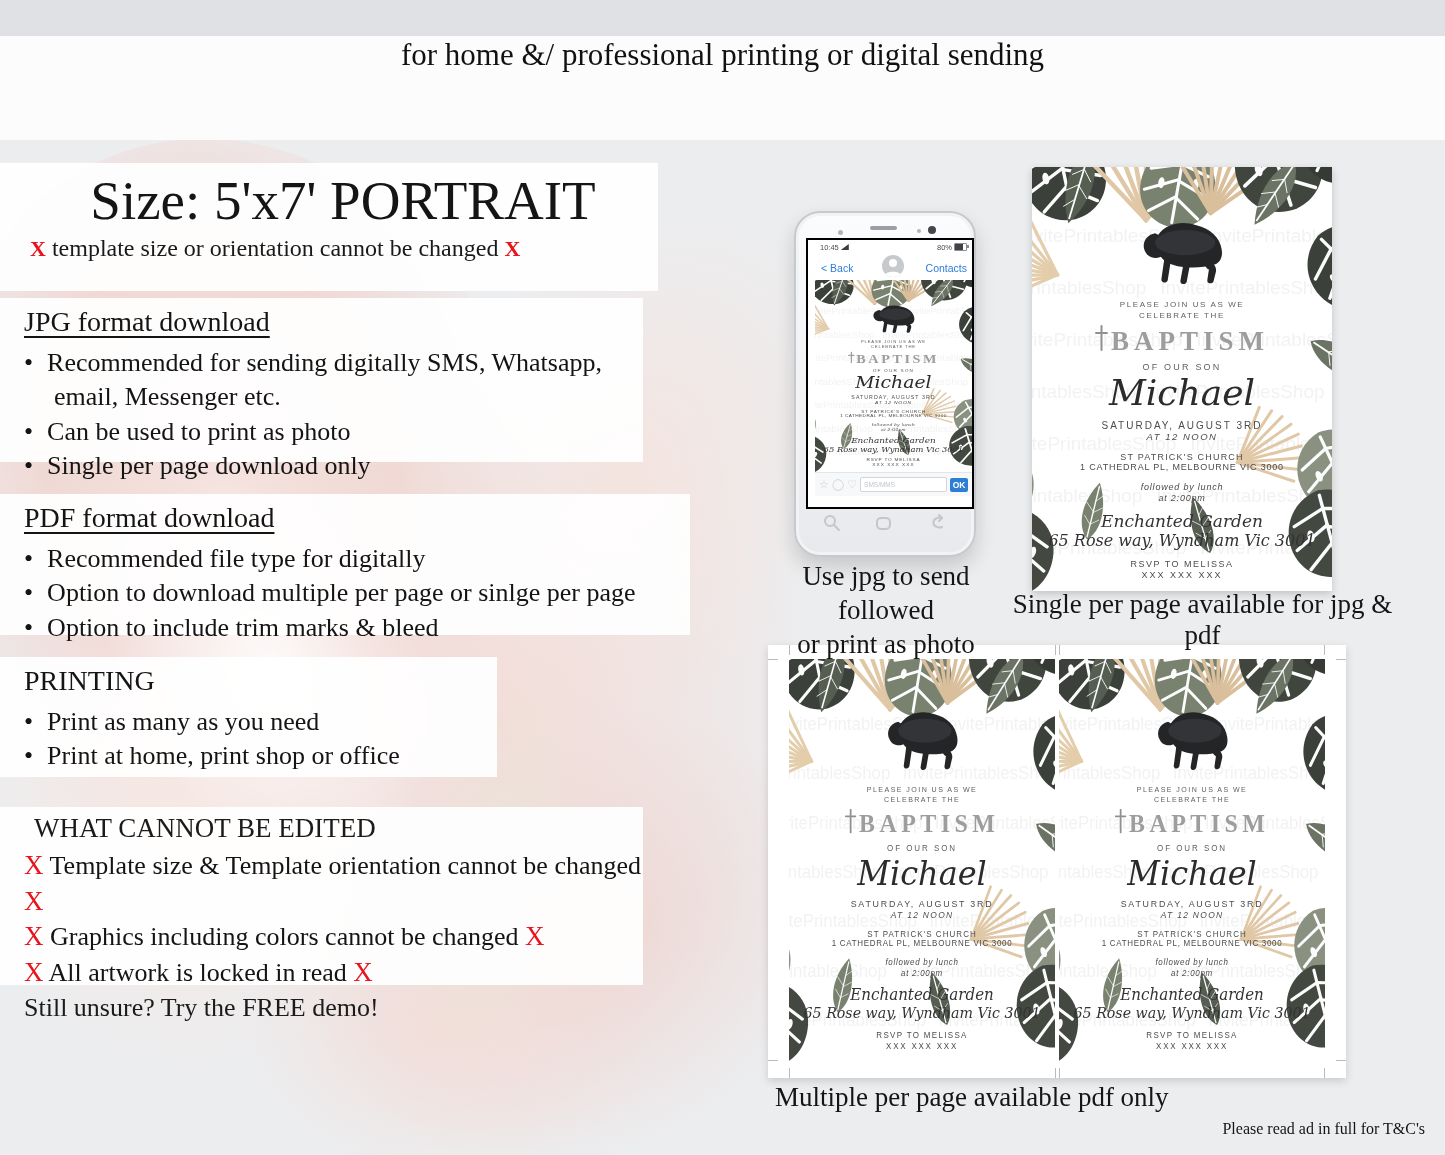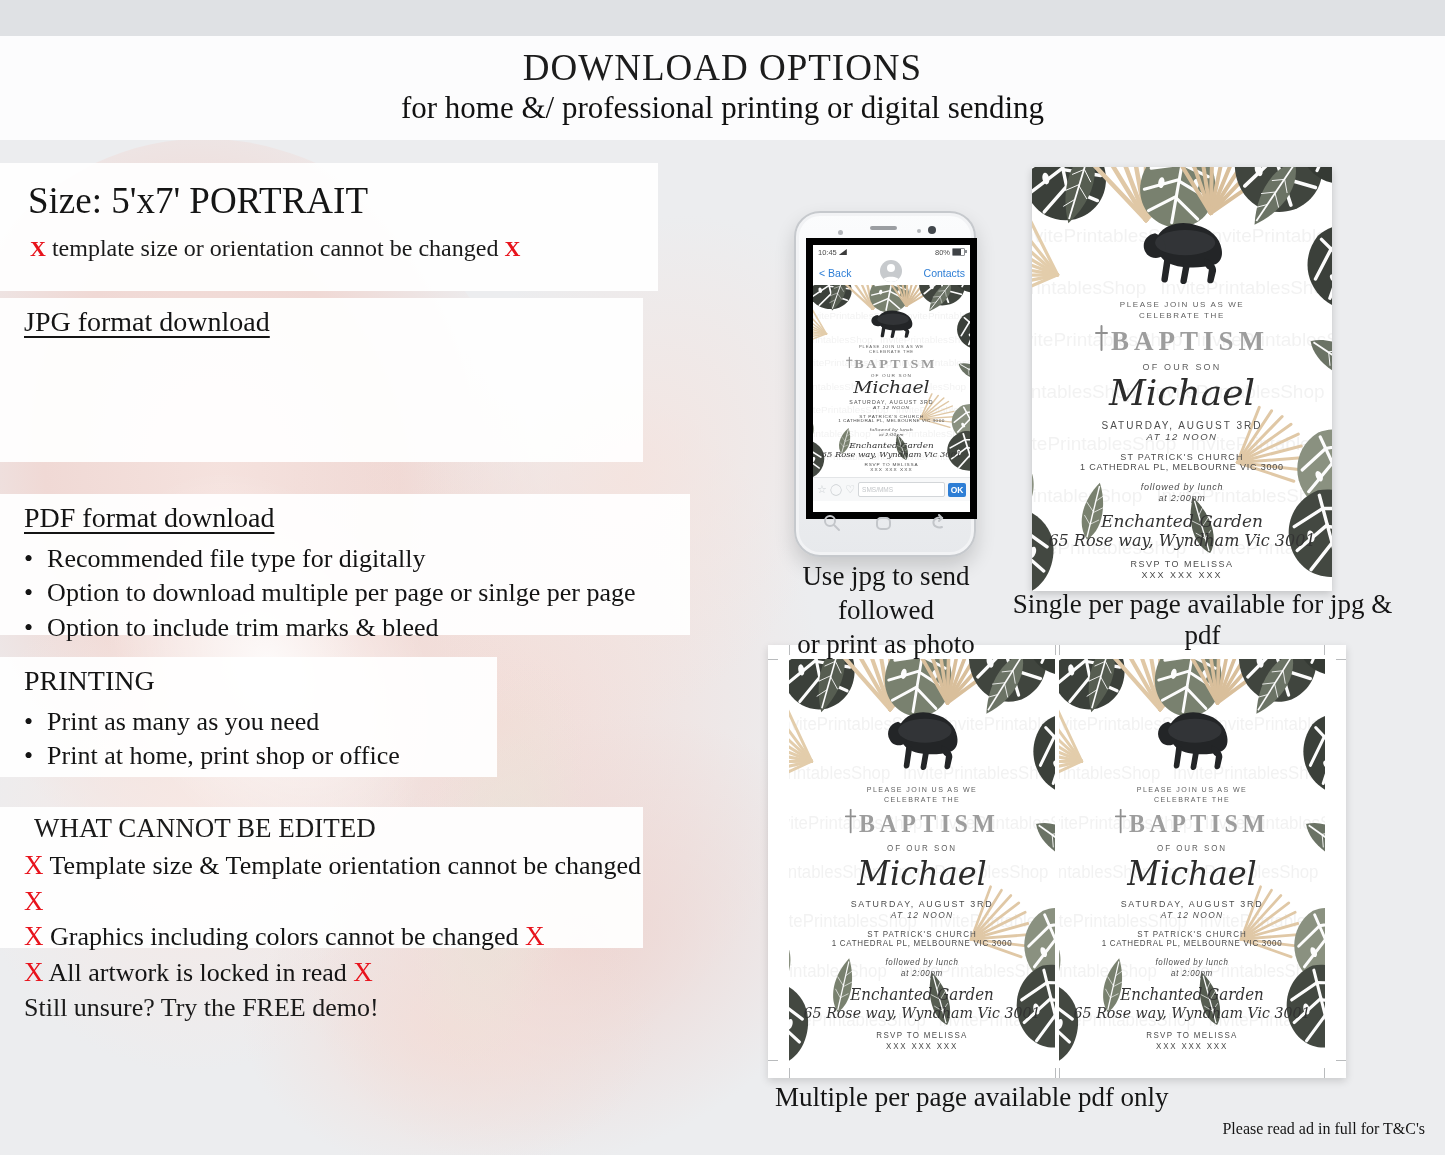--- a/index.html
+++ b/index.html
@@ -27,34 +27,34 @@
   .f8{left:420px;top:620px;width:160px;height:420px;transform:rotate(10deg);opacity:.7;
       background:radial-gradient(ellipse,#e9e6da 0%,rgba(233,230,218,0) 70%);}
 
   
   .band{position:absolute;left:0;background:rgba(255,255,255,.93);}
   .title-band{position:absolute;left:0;top:36px;width:1445px;height:104px;background:#fcfcfd;text-align:center;}
   .main-title{font-size:37px;letter-spacing:1px;margin-top:10px;color:#1c1c1c;}
   .sub-title{font-size:31px;margin-top:1px;color:#111;}
 
   .size-band{top:163px;width:658px;height:128px;}
-  .size-heading{font-size:37px;line-height:60px;margin:8px 0 0 28px;color:#151515;}
+  .size-heading{font-size:55px;line-height:60px;margin:8px 0 0 28px;color:#151515;text-align:center;}
   .size-warning{font-size:24px;margin:4px 12px 0 30px;color:#1a1a1a;}
   .x-small{color:#e8131c;font-weight:bold;font-size:22px;}
 
   .sec-heading{font-size:28px;margin:8px 0 0 24px;color:#141414;}
   .underlined{text-decoration:underline;text-underline-offset:5px;}
   .blist{list-style:none;margin:8px 0 0 24px;padding:0;font-size:26px;line-height:1.32;color:#141414;}
   .blist li{padding-left:30px;text-indent:-30px;}
   .blist li::before{content:"\2022";margin-right:14px;}
 
   .jpg-band{top:298px;width:643px;height:164px;}
   .pdf-band{top:494px;width:690px;height:141px;}
   .printing-band{top:657px;width:497px;height:120px;}
-  .edit-band{top:807px;width:643px;height:141px;}
+  .edit-band{top:807px;width:643px;height:178px;}
   .edit-heading{font-size:27px;margin:6px 0 0 34px;}
   .xlist{list-style:none;margin:4px 0 0 24px;padding:0;font-size:26px;line-height:1.32;color:#141414;}
   .x-red{color:#e8131c;font-size:27px;}
   .edit-footer{font-size:26px;margin:2px 0 0 24px;}
 
   
   .caption{position:absolute;font-size:27px;color:#151515;}
   .phone-caption{left:756px;top:560px;width:260px;text-align:center;line-height:1.25;}
   .single-caption{left:1005px;top:589px;width:395px;text-align:center;}
   .multi-caption{left:775px;top:1082px;}
@@ -62,21 +62,21 @@
 
   
   .phone{position:absolute;left:794px;top:211px;width:182px;height:346px;}
   .phone-body{position:absolute;inset:0;border-radius:26px;border:2px solid #c6c9cd;
       background:linear-gradient(180deg,#fbfcfd,#e7e9ec);
       box-shadow:inset 0 0 0 3px #f2f3f5,0 10px 20px rgba(0,0,0,.16);}
   .cam-dot{position:absolute;left:44px;top:19px;width:5px;height:5px;border-radius:50%;background:#b2b5b9;}
   .speaker{position:absolute;left:76px;top:15px;width:27px;height:4px;border-radius:2px;background:#9b9ea2;}
   .dot2{position:absolute;left:123px;top:18px;width:4px;height:4px;border-radius:50%;background:#b2b5b9;}
   .dot3{position:absolute;left:134px;top:15px;width:8px;height:8px;border-radius:50%;background:#42474c;}
-  .screen{position:absolute;left:12px;top:27px;width:157px;height:267px;background:#fff;border:7px solid #000000;}
+  .screen{position:absolute;left:12px;top:27px;width:157px;height:267px;background:#fff;border:2px solid #000000;padding-left:7px;}
   .status{height:14px;display:flex;justify-content:space-between;align-items:center;padding:0 5px;
       font:7.5px "Liberation Sans",sans-serif;color:#4a4a4a;}
   .status .grp{display:flex;align-items:center;gap:2px;}
   .sig{width:8px;height:6px;background:#3c3c3c;clip-path:polygon(0 100%,100% 0,100% 100%);}
   .batt{width:11px;height:6px;border:1px solid #8a8d91;border-radius:1px;position:relative;}
   .batt::after{content:"";position:absolute;left:0;top:0;height:100%;width:70%;background:#3f4246;}
   .batt::before{content:"";position:absolute;right:-3px;top:1px;width:2px;height:3px;background:#8a8d91;}
   .contacts-row{height:26px;position:relative;font:10.5px "Liberation Sans",sans-serif;color:#2e7ed5;}
   .back-link{position:absolute;left:6px;top:8px;}
   .contacts-link{position:absolute;right:5px;top:8px;}
@@ -191,35 +191,39 @@
     <div class="f3"></div>
     <div class="f4"></div>
   <div class="f5"></div>
     <div class="f6"></div>
     <div class="f7"></div>
     <div class="f8"></div>
 </div>
 <div class="top-strip"></div>
 
 <div class="title-band">
-  <div class="main-title">DOWNLOAD OPTIONS</div>
   <div class="sub-title">for home &amp;/ professional printing or digital sending</div>
 </div>
 
 <div class="band size-band">
   <div class="size-heading">Size: 5'x7' PORTRAIT</div>
   <div class="size-warning">
     <span class="x-small">X</span>
     <span>template size or orientation cannot be changed</span>
     <span class="x-small">X</span>
   </div>
 </div>
 
 <div class="band jpg-band">
   <div class="sec-heading underlined">JPG format download</div>
+  <ul class="blist">
+    <li>Recommended for sending digitally SMS, Whatsapp, email, Messenger etc.</li>
+    <li>Can be used to print as photo</li>
+    <li>Single per page download only</li>
+  </ul>
 </div>
 
 <div class="band pdf-band">
   <div class="sec-heading underlined">PDF format download</div>
   <ul class="blist">
     <li>Recommended file type for digitally</li>
     <li>Option to download multiple per page or sinlge per page</li>
     <li>Option to include trim marks &amp; bleed</li>
   </ul>
 </div>

